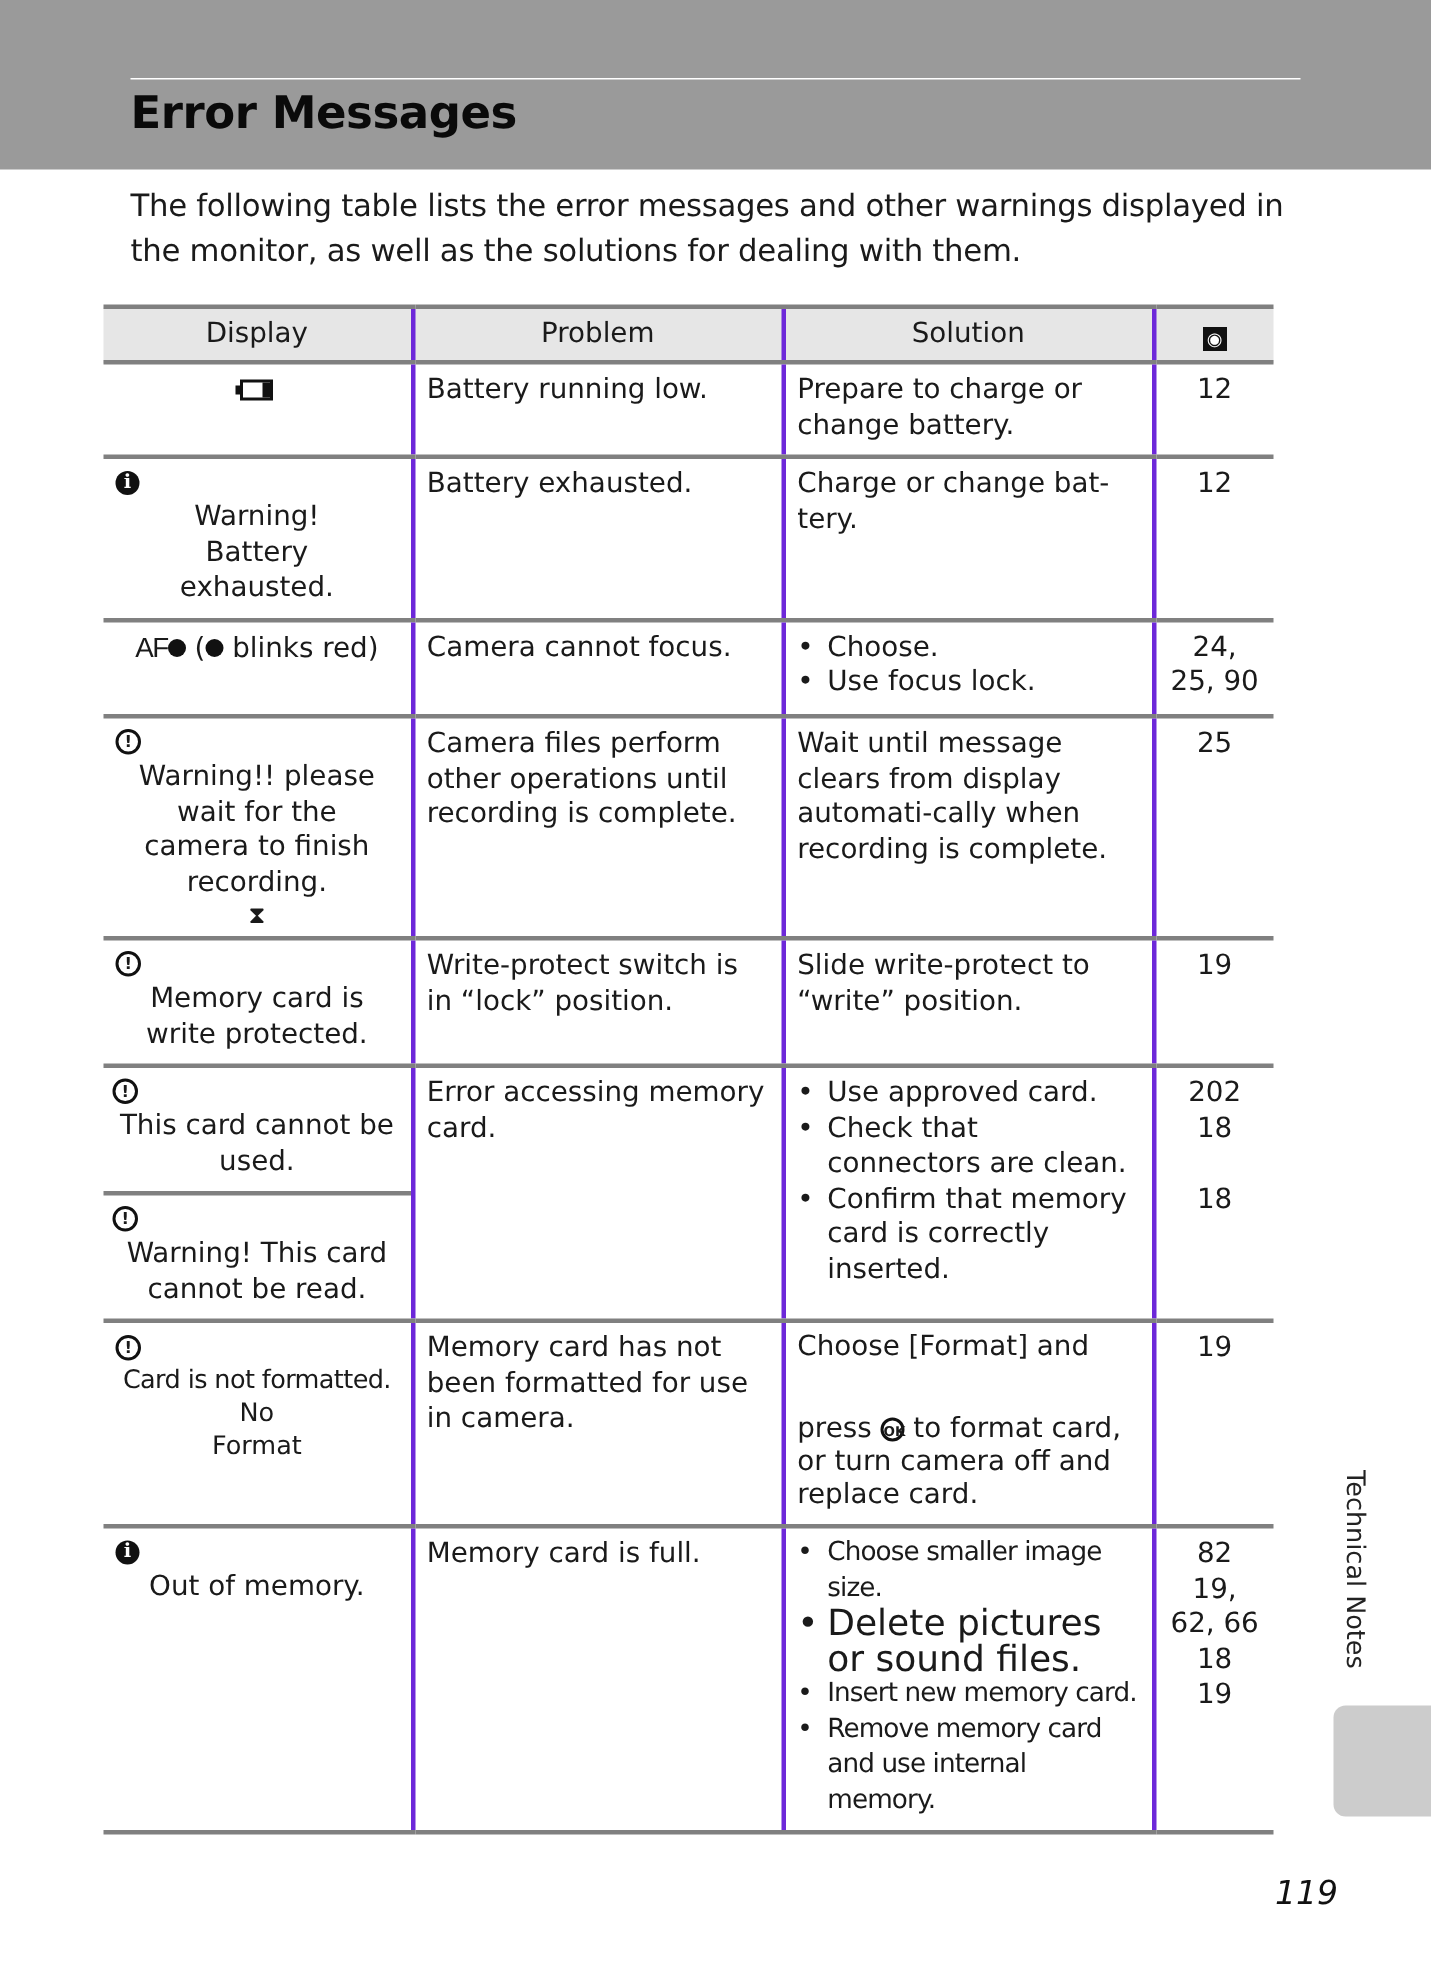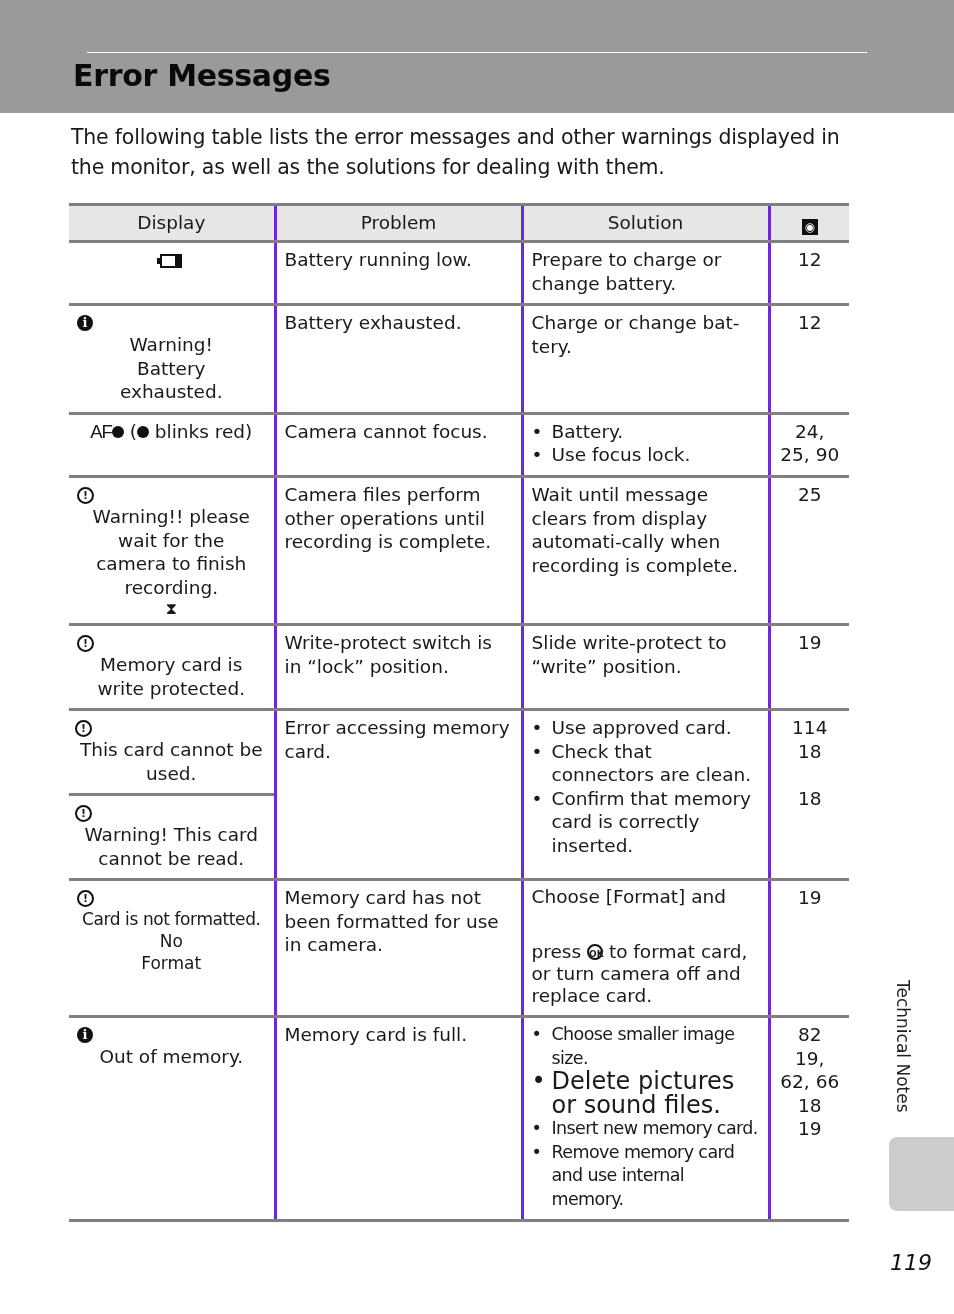--- a/index.html
+++ b/index.html
@@ -1,21 +1,21 @@
 <!DOCTYPE html>
 <html><head>
 <meta charset="utf-8">
 <style>
   html, body { margin:0; padding:0; background:#ffffff; }
   body { width:954px; height:1314px; position:relative; overflow:hidden;
          font-family:"DejaVu Sans", "Liberation Sans", sans-serif; color:#111; }
   .header-band { position:absolute; left:0; top:0; width:954px; height:113px; background:#9a9a9a; }
   .header-rule { position:absolute; left:87px; top:52px; width:780px; height:1px; background:#ffffff; }
-  .page-title { position:absolute; left:73px; top:58px; font-size:30px; font-weight:bold; color:#0a0a0a; letter-spacing:-0.3px; }
-  .intro { position:absolute; left:71px; top:122px; width:782px; font-size:20.5px; line-height:30px; color:#1a1a1a; letter-spacing:-0.2px; }
+  .page-title { position:absolute; left:87px; top:58px; font-size:30px; font-weight:bold; color:#0a0a0a; letter-spacing:-0.3px; }
+  .intro { position:absolute; left:87px; top:122px; width:782px; font-size:20.5px; line-height:30px; color:#1a1a1a; letter-spacing:-0.2px; }
 
   table.err { position:absolute; left:69px; top:203px; width:780px; border-collapse:collapse; table-layout:fixed;
               font-size:18.5px; line-height:23.5px; color:#1a1a1a; }
   table.err col.c1 { width:206px; } table.err col.c2 { width:247px; }
   table.err col.c3 { width:247px; } table.err col.c4 { width:80px; }
   table.err th { background:#e6e6e6; font-weight:normal; height:34px; padding:0; text-align:center;
                  border-top:3px solid #808080; border-bottom:3px solid #808080; }
   table.err th + th, table.err td + td { border-left:3px solid #6d28d9; }
   table.err td { vertical-align:top; padding:5px 8px 8px 8px; border-bottom:3px solid #808080; }
   td.disp { text-align:center; padding-left:6px; padding-right:6px; }
@@ -37,21 +37,21 @@
              text-align:center; font-weight:bold; vertical-align:1px; box-sizing:border-box;margin-top:36px; }
   .eye-icon { display:inline-block; width:16px; height:16px; background:#111; color:#fff; font-size:12px; line-height:16px; vertical-align:-2px; }
   ul.b { list-style:none; margin:0; padding:0; }
   ul.b li { position:relative; padding-left:20px; }
   ul.b li::before { content:"•"; position:absolute; left:0; top:0; }
   ul.b.condensed li { letter-spacing:-0.6px; font-size:17.5px; }
   .subcell-sep { border-bottom:3px solid #808080; }
 
   .side-label { position:absolute; left:893px; top:980px; writing-mode:vertical-rl; font-size:17px; color:#222; }
   .side-tab { position:absolute; left:889px; top:1137px; width:65px; height:74px; background:#cccccc; border-radius:8px 0 0 8px; }
-  .page-number { position:absolute; left:890px; top:1250px; font-size:22px; font-style:italic; color:#111; }
+  .page-number { position:absolute; left:850px; top:1250px; font-size:22px; font-style:italic; color:#111; }
 </style>
 </head>
 <body>
 
 <div class="header-band"></div>
 <div class="header-rule"></div>
 <h1 class="page-title" style="margin:0">Error Messages</h1>
 <p class="intro" style="margin:0">The following table lists the error messages and other warnings displayed in the monitor, as well as the solutions for dealing with them.</p>
 
 <table class="err">
@@ -93,21 +93,21 @@
 
     <tr>
       <td class="disp" style="padding-bottom:32px">
         <span class="af">AF</span><span class="dot"></span>
         <span>(</span><span class="dot"></span>
         <span>blinks red)</span>
       </td>
       <td>Camera cannot focus.</td>
       <td>
         <ul class="b">
-          <li>Battery.</li>
+          <li>Choose.</li>
           <li>Use focus lock.</li>
         </ul>
       </td>
       <td class="page">24, 25, 90</td>
     </tr>
 
     <tr>
       <td class="disp" style="padding-bottom:4px">
         <span class="row-icon"><span class="icon-warn">!</span></span>
         <span style="display:block;padding:0 6px">Warning!! please wait for the camera to finish recording.</span>
@@ -141,21 +141,21 @@
       </td>
       <td>Error accessing memory card.</td>
       <td>
         <ul class="b">
           <li>Use approved card.</li>
           <li>Check that connectors are clean.</li>
           <li>Confirm that memory card is correctly inserted.</li>
         </ul>
       </td>
       <td class="page">
-        <div>114</div>
+        <div>202</div>
         <div>18</div>
         <div style="height:23.5px"></div>
         <div>18</div>
       </td>
     </tr>
 
     <tr>
       <td class="disp" style="font-size:17px;line-height:22px">
         <span class="row-icon"><span class="icon-warn">!</span></span>
         <span style="display:block;letter-spacing:-0.4px">Card is not formatted.</span>

